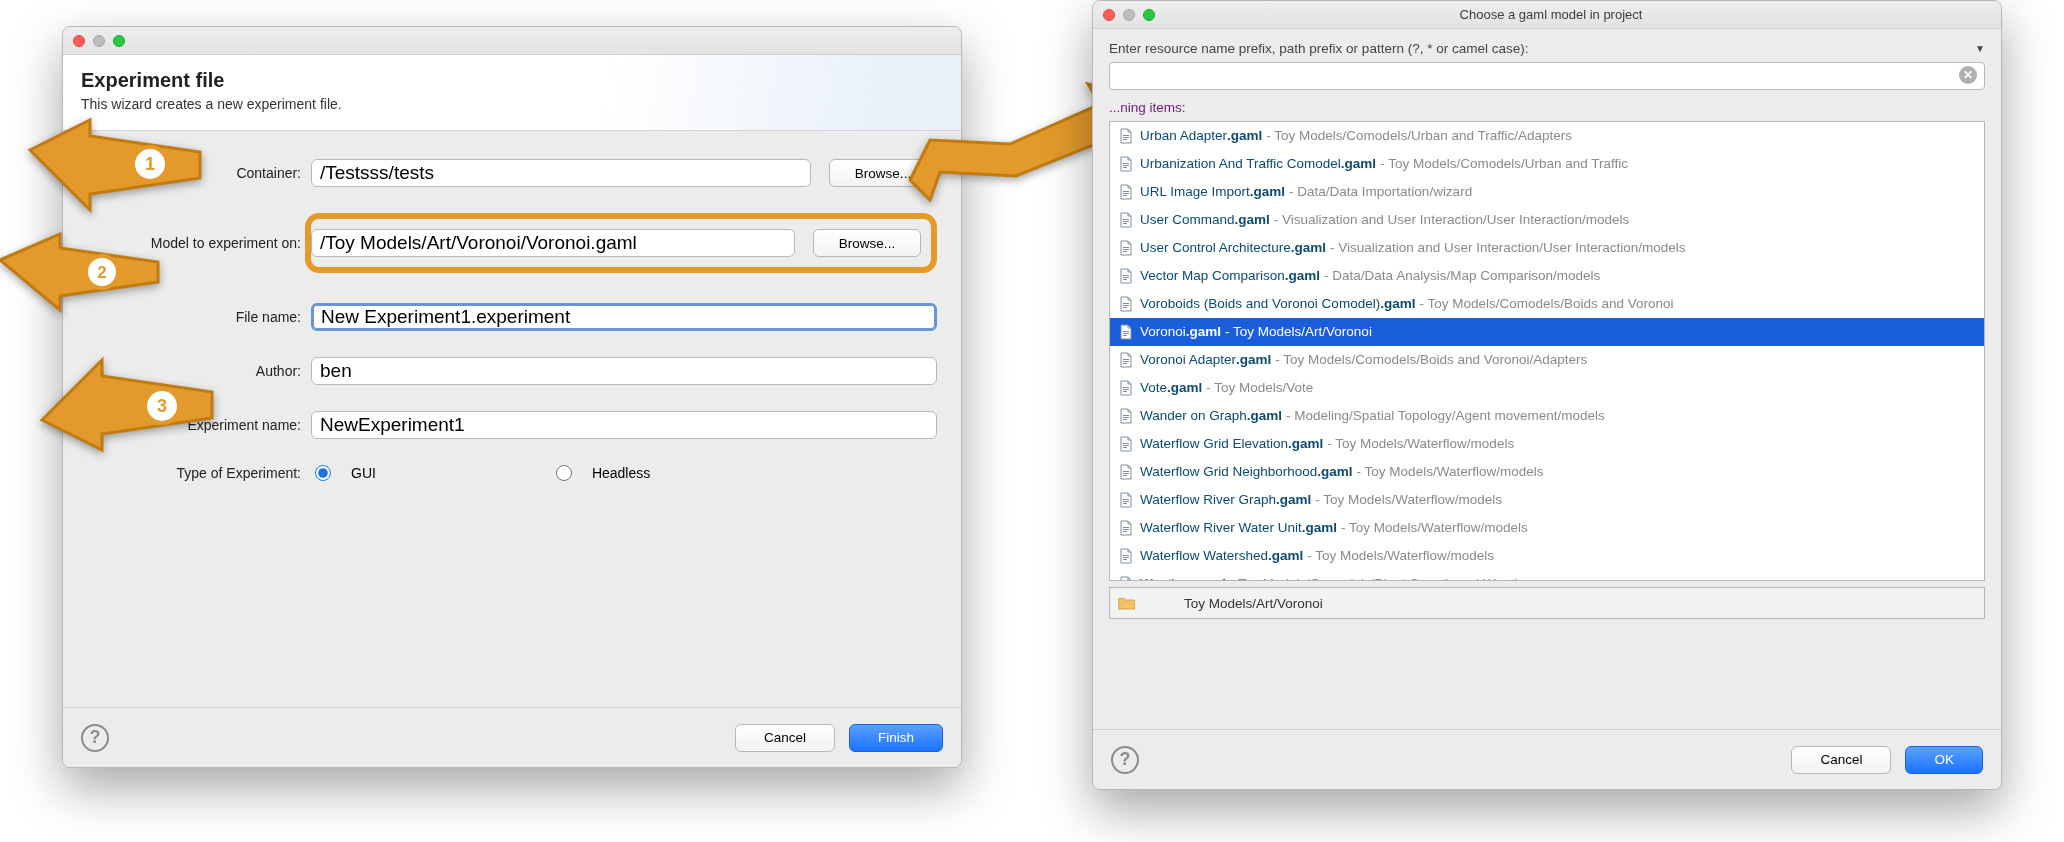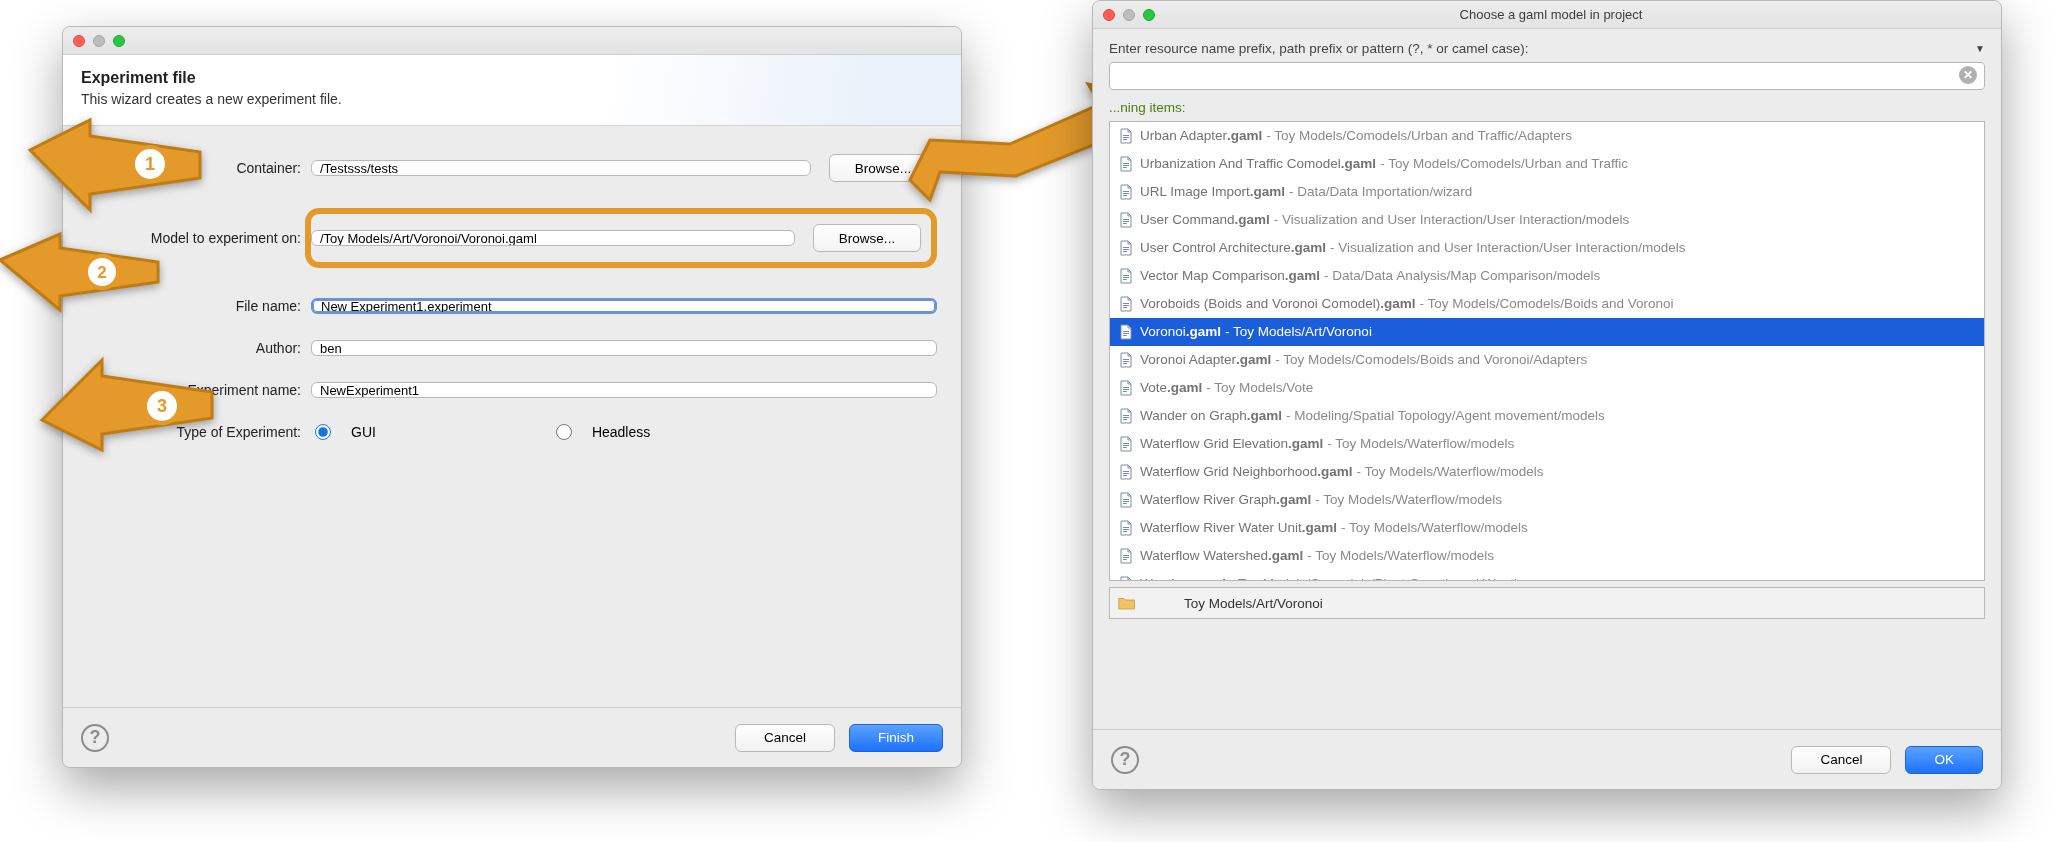--- a/index.html
+++ b/index.html
@@ -43,30 +43,30 @@
   }
 
   
   #win-left { left:62px; top:26px; width:900px; height:742px; }
   
   .banner {
     background: linear-gradient(100deg,#fff 60%, #eaf1fa 90%);
     padding: 14px 18px 18px 18px;
     border-bottom: 1px solid #d4d4d4;
   }
-  .banner h1 { font-size:16px; font-weight:700; color:#222; margin-bottom:4px; }
+  .banner h1 { font-size:20px; font-weight:700; color:#222; margin-bottom:4px; }
   .banner p  { font-size:14px; color:#333; }
 
   .form-area { padding: 28px 24px 12px 24px; }
   .row { display:flex; align-items:center; margin-bottom: 26px; }
   .row .lbl { width:224px; text-align:right; padding-right:10px; color:#222; font-size:14px; }
   .row input[type=text] {
-    flex:1; height:16px; padding:0 8px;
+    flex:1; height:28px; padding:0 8px;
     border:1px solid #b8b8b8; background:#fff;
-    font-size:13px; font-family:inherit;
+    font-size:19px; font-family:inherit;
     border-radius:6px;
   }
   .row .browse {
     margin-left:18px; width:108px; height:28px;
     background:linear-gradient(#fff,#f3f3f3);
     border:1px solid #b8b8b8; border-radius:6px;
     font-size:13.5px;
   }
   .highlight-box {
     border:6px solid #e39a2a; border-radius:14px;
@@ -127,36 +127,36 @@
     border:1px solid #b8b8b8; border-radius:4px;
     background:#fff; padding:0 28px 0 8px;
   }
   .search-wrap .clr {
     position:absolute; right:24px; top:4px;
     width:18px; height:18px; border-radius:50%;
     background:#b0b0b0; color:#fff;
     font-size:12px; font-weight:700;
     display:flex; align-items:center; justify-content:center;
   }
-  .subhead { padding:0 16px 6px 16px; font-size:13.5px; color:#4d7c0f; }
+  .subhead { padding:0 16px 6px 16px; font-size:13.5px; color:#701a75; }
   .list-wrap {
     margin:0 16px; border:1px solid #b8b8b8; background:#fff;
     height:460px; overflow:hidden; position:relative;
   }
   .list-item {
     display:flex; align-items:center;
     padding:2px 6px 2px 8px;
     font-size:13.5px; line-height:24px;
     white-space:nowrap;
   }
   .list-item .fi {
     width:16px; height:16px; margin-right:6px;
     flex:none;
   }
-  .list-item .main { color:#737373; }
+  .list-item .main { color:#0c4a6e; }
   .list-item .main .bold { font-weight:700; }
   .list-item .path { color:#8a8a8a; margin-left:4px; }
   .list-item.selected { background:#1a5fd9; color:#fff; }
   .list-item.selected .main, .list-item.selected .path { color:#fff; }
 
   .path-bar {
     margin:6px 16px 0 16px; height:32px;
     border:1px solid #b8b8b8; background:#f2f2f2;
     display:flex; align-items:center; padding:0 8px;
     font-size:13.5px; color:#333;gap:40px;

